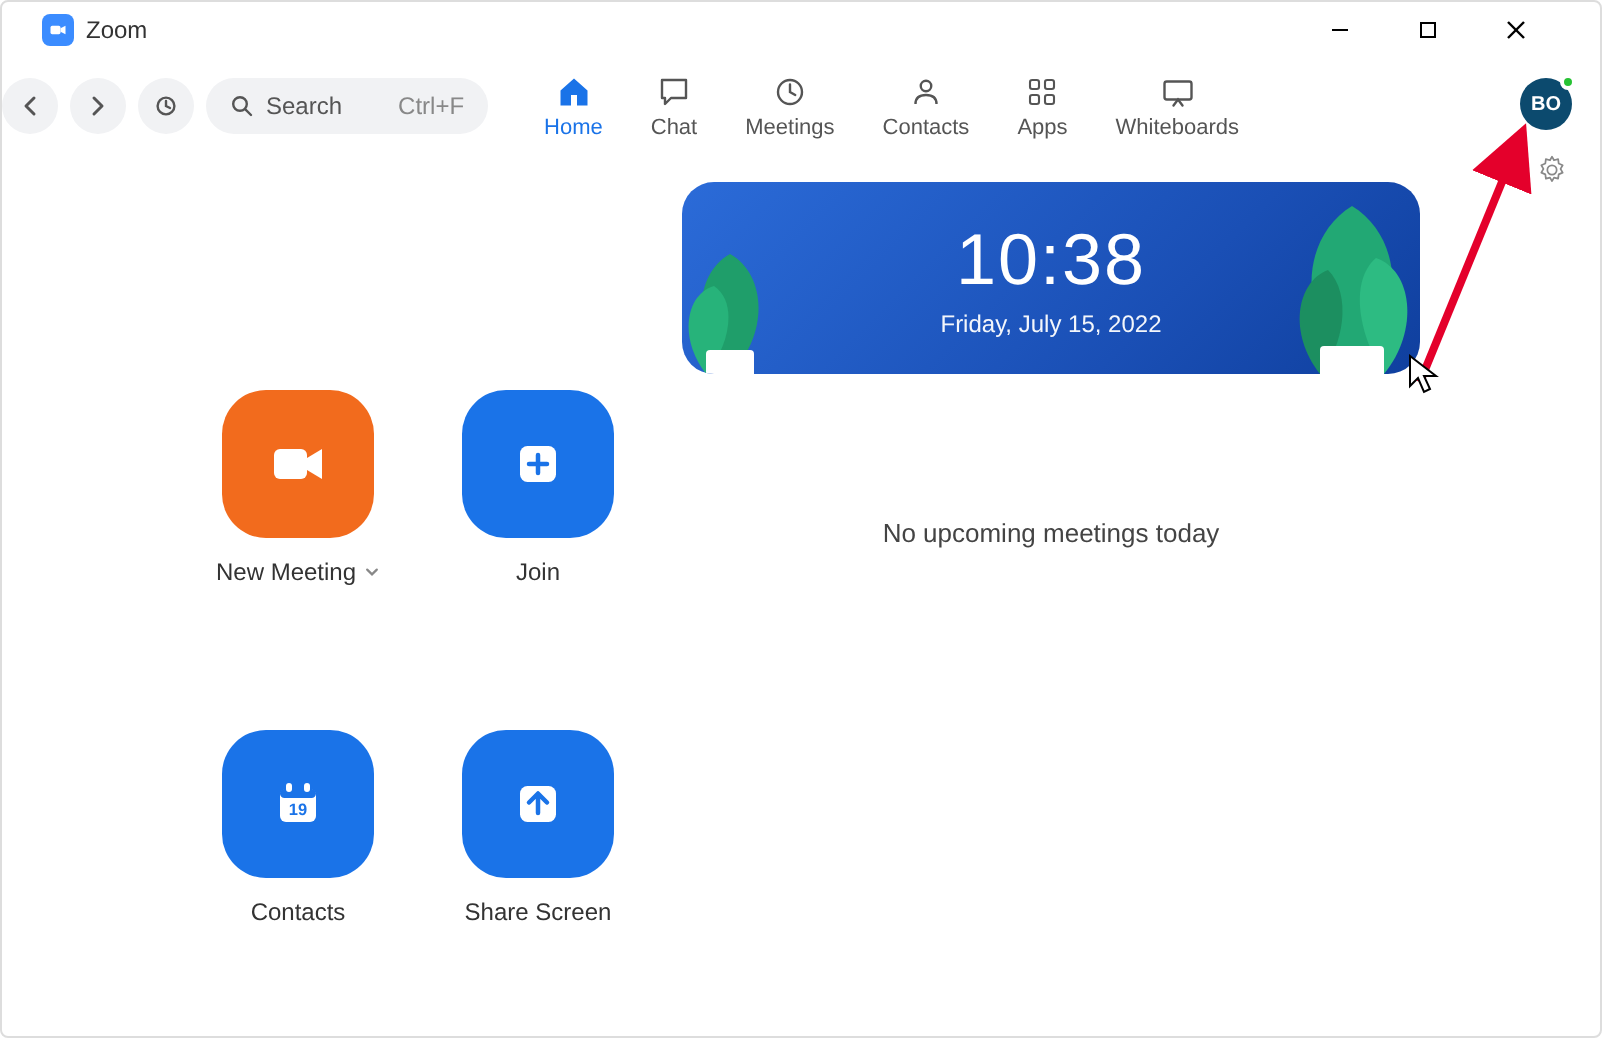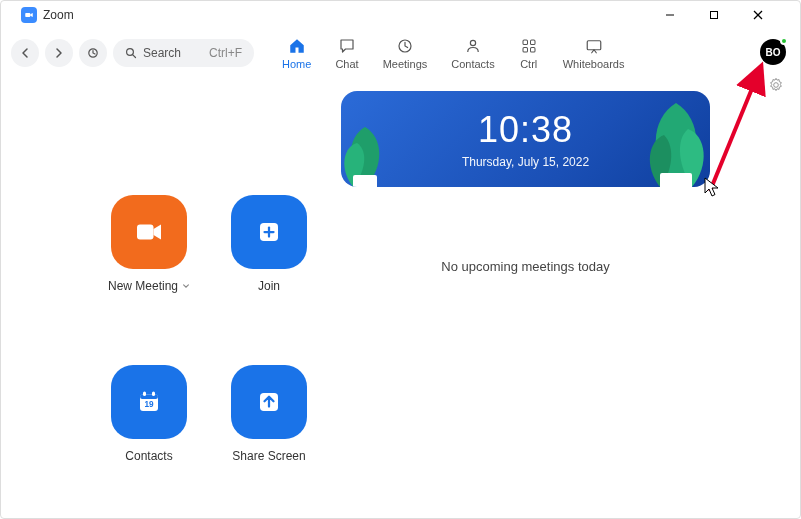--- a/index.html
+++ b/index.html
@@ -41,21 +41,21 @@
     cursor: pointer;
     color: #000;
   }
   .win-btn svg { width: 10px; height: 10px; }
 
   
   .toolbar {
     height: 48px;
     display: flex;
     align-items: center;
-    padding: 0 10px;
+    padding: 0 0;
     gap: 6px;
   }
   .nav-chip {
     width: 28px; height: 28px;
     border-radius: 14px;
     background: #f1f2f4;
     display: flex; align-items: center; justify-content: center;
     color: #555;
     cursor: pointer;
   }
@@ -300,35 +300,35 @@
     </div>
     <div class="tab">
       <div class="tab-icon">
         <svg viewBox="0 0 24 24">
             <rect x="4" y="4" width="6" height="6" rx="1.5" fill="none" stroke="currentColor" stroke-width="1.4"></rect>
             <rect x="14" y="4" width="6" height="6" rx="1.5" fill="none" stroke="currentColor" stroke-width="1.4"></rect>
             <rect x="4" y="14" width="6" height="6" rx="1.5" fill="none" stroke="currentColor" stroke-width="1.4"></rect>
             <rect x="14" y="14" width="6" height="6" rx="1.5" fill="none" stroke="currentColor" stroke-width="1.4"></rect>
           </svg>
       </div>
-      <span>Ctrl</span>
+      <span>Apps</span>
     </div>
     <div class="tab">
       <div class="tab-icon">
         <svg viewBox="0 0 24 24">
             <rect x="3" y="5" width="18" height="12" rx="1.5" fill="none" stroke="currentColor" stroke-width="1.6"></rect>
             <path d="M9 21 L12 17 L15 21" fill="none" stroke="currentColor" stroke-width="1.6" stroke-linecap="round"></path>
           </svg>
       </div>
       <span>Whiteboards</span>
     </div>
   </div>
 </div>
 
-<div class="avatar" style="background:#000000">
+<div class="avatar" style="background:#0c4a6e">
   <span>BO</span>
   <div class="presence"></div>
 </div>
 
 <div class="gear">
   <svg viewBox="0 0 24 24">
       <path d="M12 8.5 A3.5 3.5 0 1 1 12 15.5 A3.5 3.5 0 1 1 12 8.5 Z M12 2 L13.5 4.7 L16.6 3.9 L17 7.1 L20 8.4 L18.4 11.2 L20 14 L17 15.3 L16.6 18.5 L13.5 17.7 L12 20.4 L10.5 17.7 L7.4 18.5 L7 15.3 L4 14 L5.6 11.2 L4 8.4 L7 7.1 L7.4 3.9 L10.5 4.7 Z" fill="none" stroke="currentColor" stroke-width="1.3" stroke-linejoin="round"></path>
     </svg>
 </div>
 
@@ -394,21 +394,21 @@
       </div>
       <div class="plant right-plant">
         <svg width="80" height="110" viewBox="0 0 80 110">
             <path d="M40 110 C 12 82 14 42 40 26 C 66 42 68 82 40 110 Z" fill="#22a874"></path>
             <path d="M56 110 C 74 88 70 58 52 52 C 38 64 44 92 56 110 Z" fill="#2dbb82"></path>
             <path d="M24 110 C 8 90 12 64 28 58 C 40 70 36 96 24 110 Z" fill="#1c8f60"></path>
             <rect x="24" y="96" width="32" height="16" rx="2" fill="#fff"></rect>
           </svg>
       </div>
       <div class="time">10:38</div>
-      <div class="date">Thursday, July 15, 2022</div>
+      <div class="date">Friday, July 15, 2022</div>
     </div>
     <div class="no-meetings">No upcoming meetings today</div>
   </div>
 </div>
 
 <div class="arrow-anno">
   <svg width="70" height="140" viewBox="0 0 70 140">
     <defs>
         <marker id="ah" markerWidth="8" markerHeight="8" refX="6" refY="4" orient="auto">
           <path d="M0 0 L8 4 L0 8 Z" fill="#e4002b"></path>

